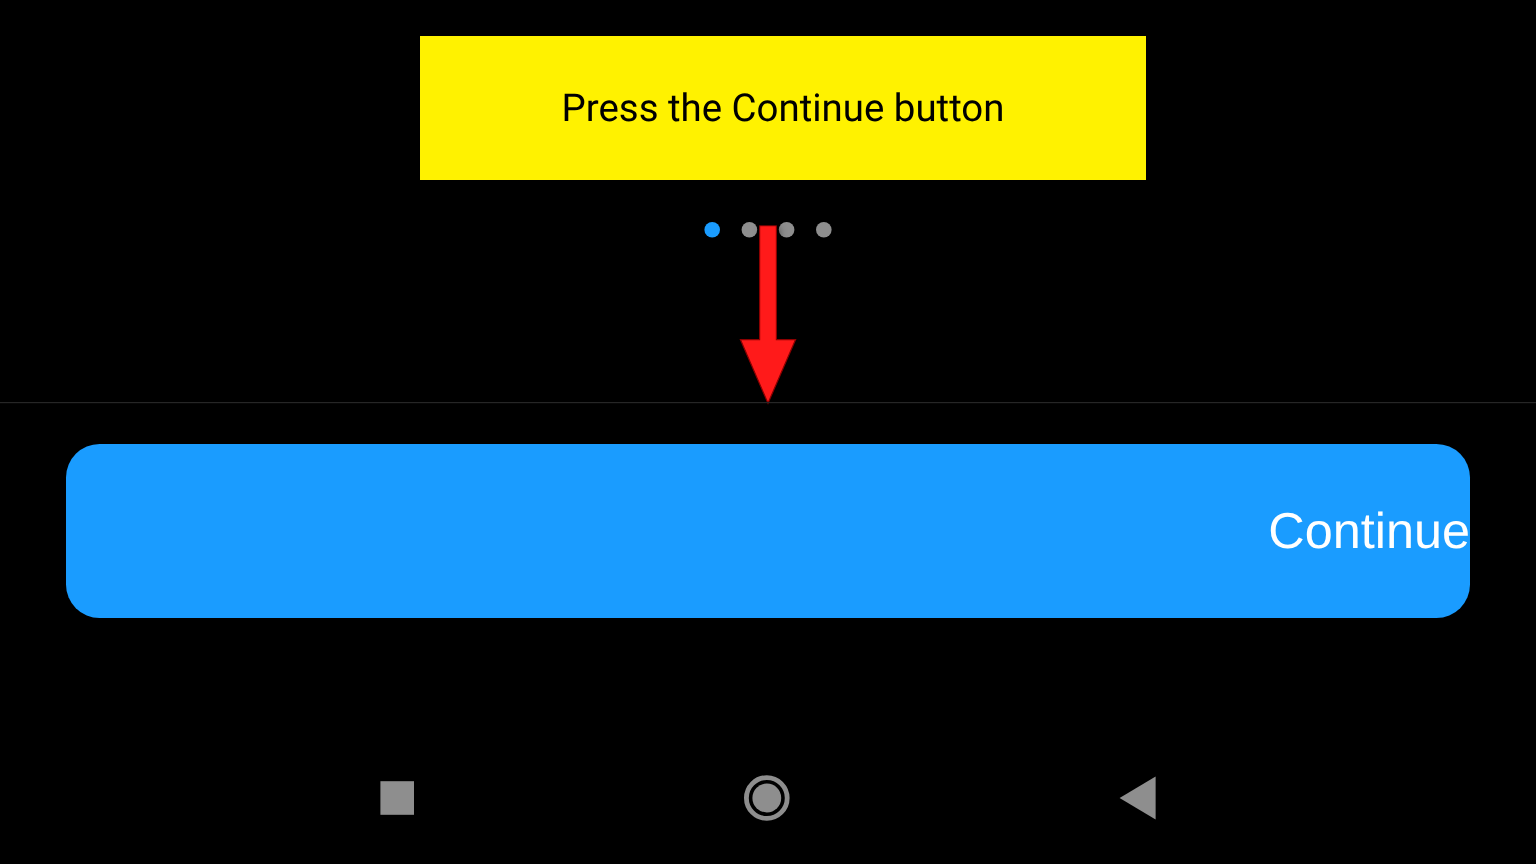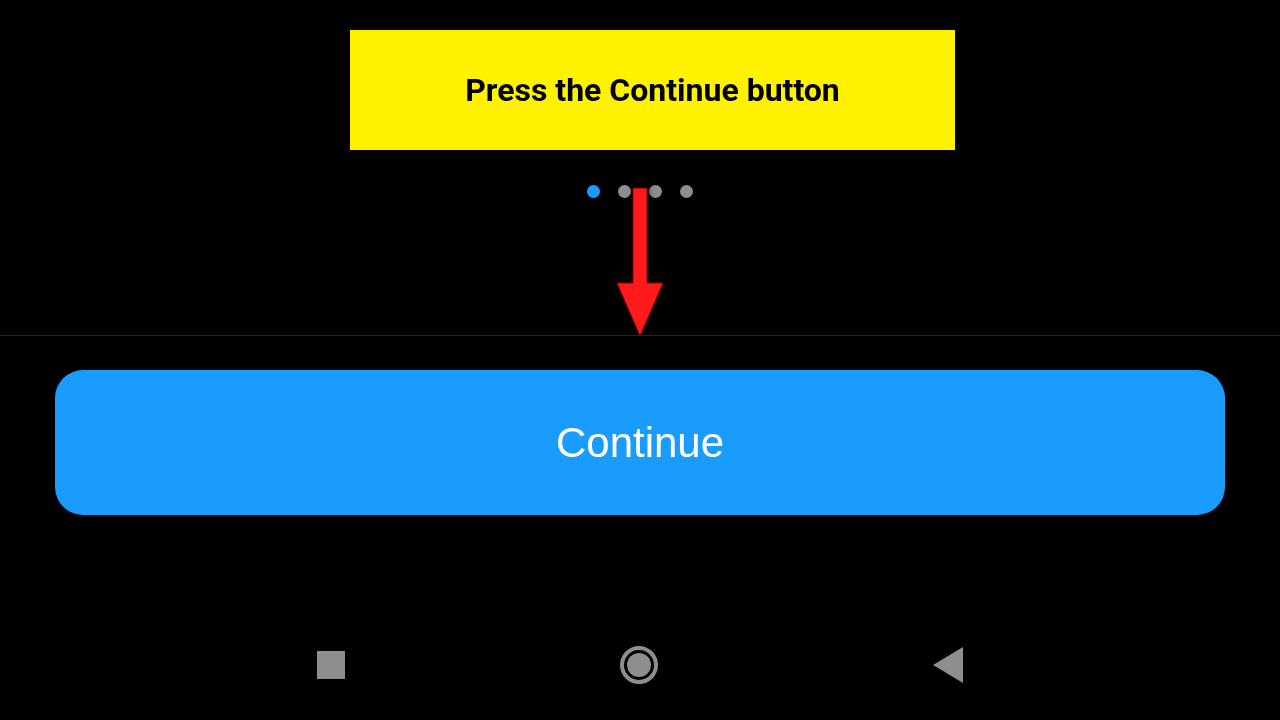--- a/index.html
+++ b/index.html
@@ -19,21 +19,21 @@
       position: absolute;
       top: 30px;
       left: 350px;
       width: 605px;
       height: 120px;
       background: #fff200;
       display: flex;
       align-items: center;
       justify-content: center;
       font-size: 32px;
-      font-weight: 700;
+      font-weight: 400;
       color: #000;
     }
     .page-dots {
       position: absolute;
       top: 185px;
       left: 50%;
       transform: translateX(-50%);
       display: flex;
       gap: 18px;
       align-items: center;
@@ -76,21 +76,21 @@
       height: 145px;
       background: #1a9cff;
       border: none;
       border-radius: 28px;
       color: #fff;
       font-size: 42px;
       font-weight: 500;
       cursor: pointer;
       display: flex;
       align-items: center;
-      justify-content: center;
+      justify-content: flex-end;
     }
     .nav-bar {
       position: absolute;
       bottom: 10px;
       left: 0;
       width: 100%;
       height: 90px;
       display: flex;
       align-items: center;
       justify-content: space-around;

